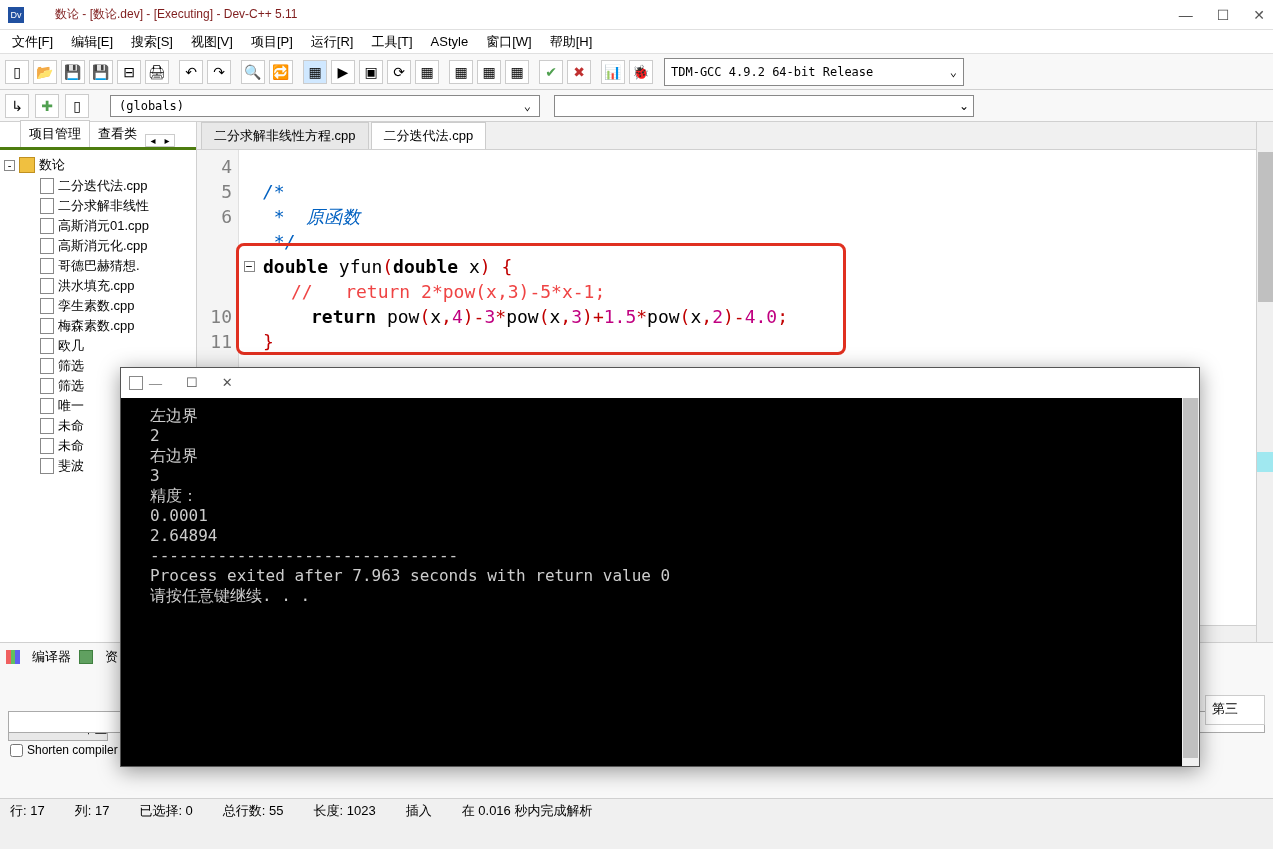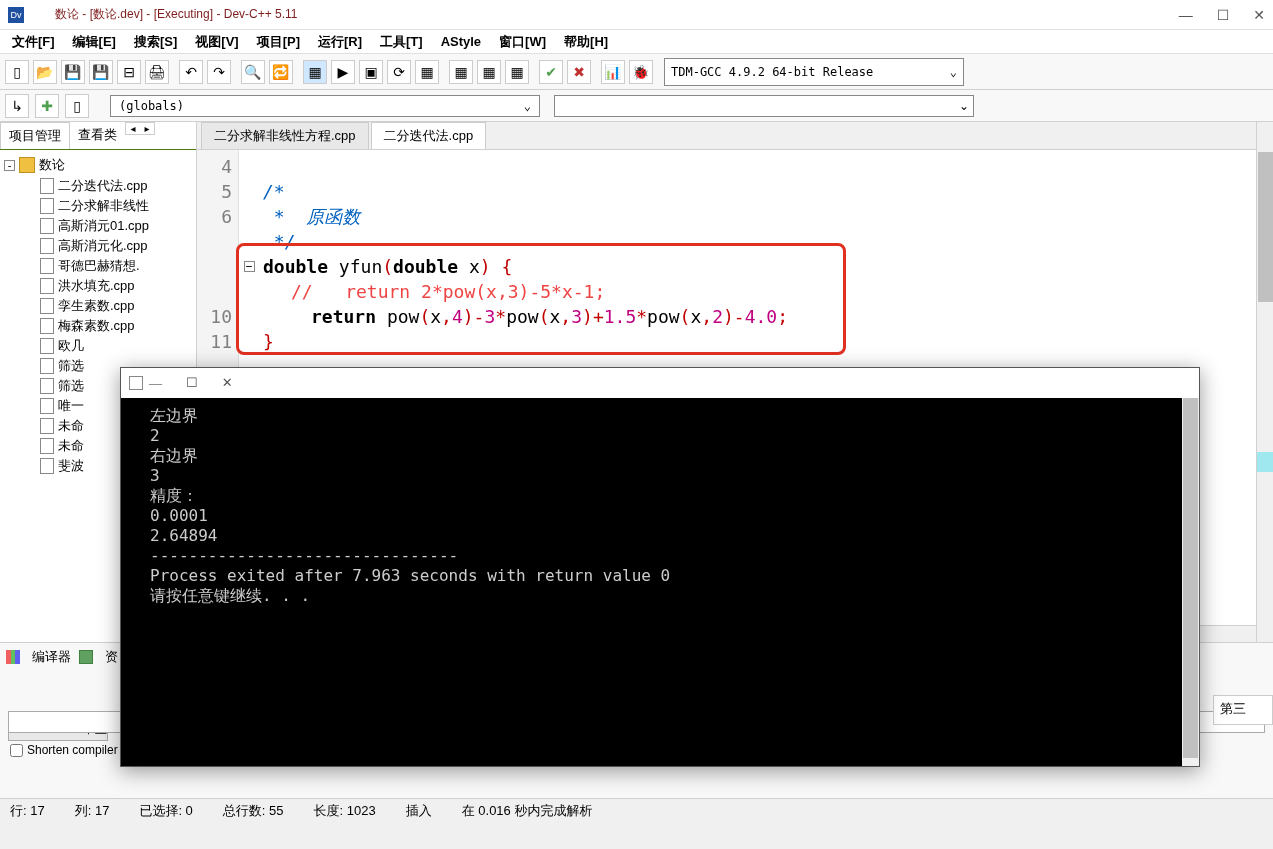--- a/index.html
+++ b/index.html
@@ -3,31 +3,31 @@
 <meta charset="utf-8">
 <style>
 * { box-sizing: border-box; margin: 0; padding: 0; }
 body { font-family: "Microsoft YaHei", Tahoma, sans-serif; font-size: 12px; background: #f0f0f0; width: 1273px; height: 849px; overflow: hidden; position: relative; }
 .title-bar { height: 30px; background: #fff; display: flex; align-items: center; padding: 0 8px; border-bottom: 1px solid #e0e0e0; }
 .title-bar .app-icon { width: 16px; height: 16px; background: #2050a0; margin-right: 6px; display: inline-block; color: #fff; font-size: 9px; text-align: center; line-height: 16px; }
 .title-bar .title-text { flex: 1; color: #7f1d1d; font-size: 12px; margin-left: 25px; }
 .win-btns { display: flex; gap: 24px; }
 .win-btns span { color: #555; cursor: default; font-size: 14px; }
 .menu-bar { height: 24px; background: #fff; display: flex; align-items: center; padding: 0 4px; gap: 2px; border-bottom: 1px solid #e0e0e0; }
-.menu-bar span { padding: 2px 8px; color: #000; font-size: 13px; font-weight: bold; }
+.menu-bar span { padding: 2px 8px; color: #000; font-size: 13px; }
 .toolbar1 { height: 36px; background: #f8f8f8; display: flex; align-items: center; padding: 2px 4px; border-bottom: 1px solid #d0d0d0; gap: 2px; }
 .tool-btn { width: 24px; height: 24px; border: 1px solid transparent; display: inline-flex; align-items: center; justify-content: center; background: #fff; border: 1px solid #ccc; margin: 0 1px; font-size: 14px; }
 .tool-sep { width: 4px; }
 .compiler-select { flex: 0 0 300px; height: 28px; border: 1px solid #888; background: #fff; padding: 0 6px; font-family: monospace; display: flex; align-items: center; justify-content: space-between; margin-left: 8px; }
 .toolbar2 { height: 32px; background: #f8f8f8; display: flex; align-items: center; padding: 2px 4px; border-bottom: 1px solid #d0d0d0; gap: 4px; }
 .globals-select { width: 430px; height: 22px; border: 1px solid #888; background: #fff; padding: 0 8px; font-family: monospace; display:flex; align-items:center; justify-content:space-between; }
 .second-select { width: 420px; height: 22px; border: 1px solid #888; background: #fff; margin-left: 10px; display:flex; align-items:center; justify-content:flex-end; padding:0 4px;}
 .main-area { display: flex; height: 520px; position: relative; }
 .sidebar { width: 197px; background: #fff; border-right: 1px solid #d0d0d0; display: flex; flex-direction: column; }
-.sidebar-tabs { height: 28px; display: flex; align-items: flex-start; border-bottom: 1px solid #4d7c0f; }
+.sidebar-tabs { height: 28px; display: flex; align-items: flex-end; border-bottom: 3px solid #4d7c0f; padding-left: 20px; }
 .sidebar-tab { padding: 4px 8px; font-size: 13px; }
 .sidebar-tab.active { background: #fff; border: 1px solid #ccc; border-bottom: none; }
 .nav-arrows { display:flex; border:1px solid #ccc; }
 .nav-arrows span { width:14px; text-align:center; font-size:10px; }
 .tree { flex: 1; padding: 4px 2px; overflow: hidden; font-size: 13px; }
 .tree-root { display: flex; align-items: center; gap: 4px; padding: 2px; }
 .tree-root .minus { width:11px; height:11px; border:1px solid #888; text-align:center; line-height:9px; font-size:11px; }
 .tree-root .folder-icon { width:16px; height:16px; background:#f0c040; border:1px solid #c09020; position:relative; }
 .tree-item { display: flex; align-items: center; gap: 4px; padding: 1px 2px 1px 38px; white-space: nowrap; overflow: hidden; }
 .file-icon { width: 14px; height: 16px; background: #fff; border: 1px solid #888; display:inline-block; flex-shrink:0; }
@@ -68,21 +68,21 @@
 .status-bar { height: 24px; background: #f0f0f0; border-top: 1px solid #d0d0d0; display: flex; align-items: center; padding: 0 10px; gap: 30px; font-size: 13px; }
 .status-bar span { white-space: nowrap; }
 .console-window { position: absolute; left: 120px; top: 367px; width: 1080px; height: 400px; background: #000; color: #ccc; font-family: "NSimSun", SimSun, monospace; font-size: 16px; z-index: 100; box-shadow: 0 4px 20px rgba(0,0,0,0.4); border: 1px solid #555; }
 .console-title { height: 30px; background: #fff; color: #666; display: flex; align-items: center; padding: 0 8px; font-size: 12px; font-family: "Microsoft YaHei"; }
 .console-title .cicon { width:14px; height:14px; border:1px solid #888; margin-right:6px; }
 .console-title .ctext { flex:1; white-space:nowrap; overflow:hidden; }
 .console-wbtns { display:flex; gap:24px; color:#555; font-size:13px; }
 .console-body { padding: 8px 4px; white-space: pre; line-height: 20px; font-size: 16px; margin-left: 25px; }
 .sb-v { position:absolute; right:0; top:30px; bottom:0; width:17px; background:#f0f0f0; }
 .sb-v .th { position:absolute; top:0; left:1px; width:15px; height:360px; background:#c0c0c0; }
-.truncated-right { position:absolute; right:0; top:695px; width:60px; height:30px; background:#fff; border:1px solid #ccc; padding:4px 6px; font-size:13px; z-index:50; }
+.truncated-right { position:absolute; right:8px; top:695px; width:60px; height:30px; background:#fff; border:1px solid #ccc; padding:4px 6px; font-size:13px; z-index:50; }
 .editor-hscroll { height:17px; background:#f0f0f0; border-top:1px solid #d0d0d0; display:flex; align-items:center; }
 .editor-hscroll .hthumb { width:280px; height:15px; background:#c0c0c0; margin-left:2px; }
 .selected-highlight { background:#a0e8f0; }
 </style>
 </head>
 <body>
 
 <div class="title-bar">
   <span class="app-icon">Dv</span>
   <span class="title-text">数论 - [数论.dev] - [Executing] - Dev-C++ 5.11</span>

